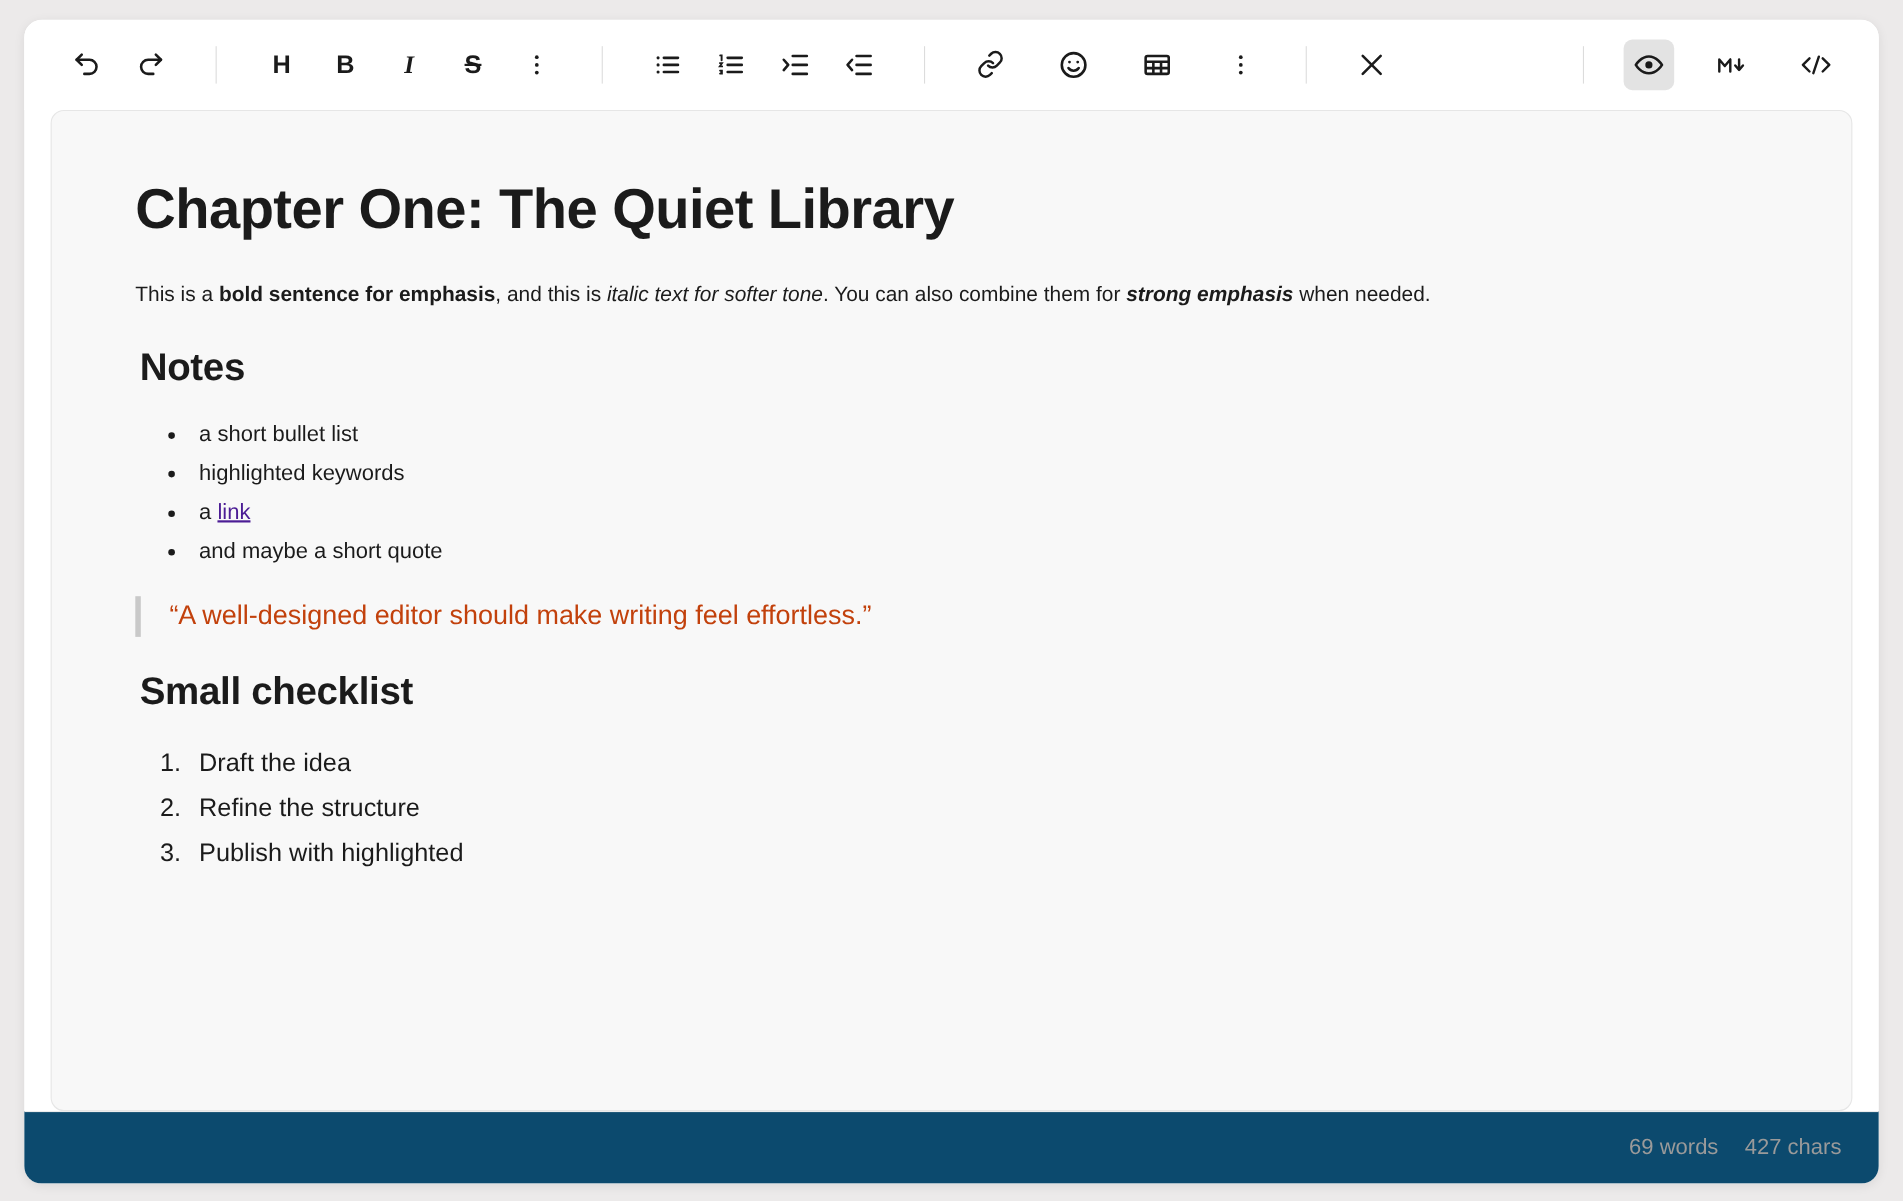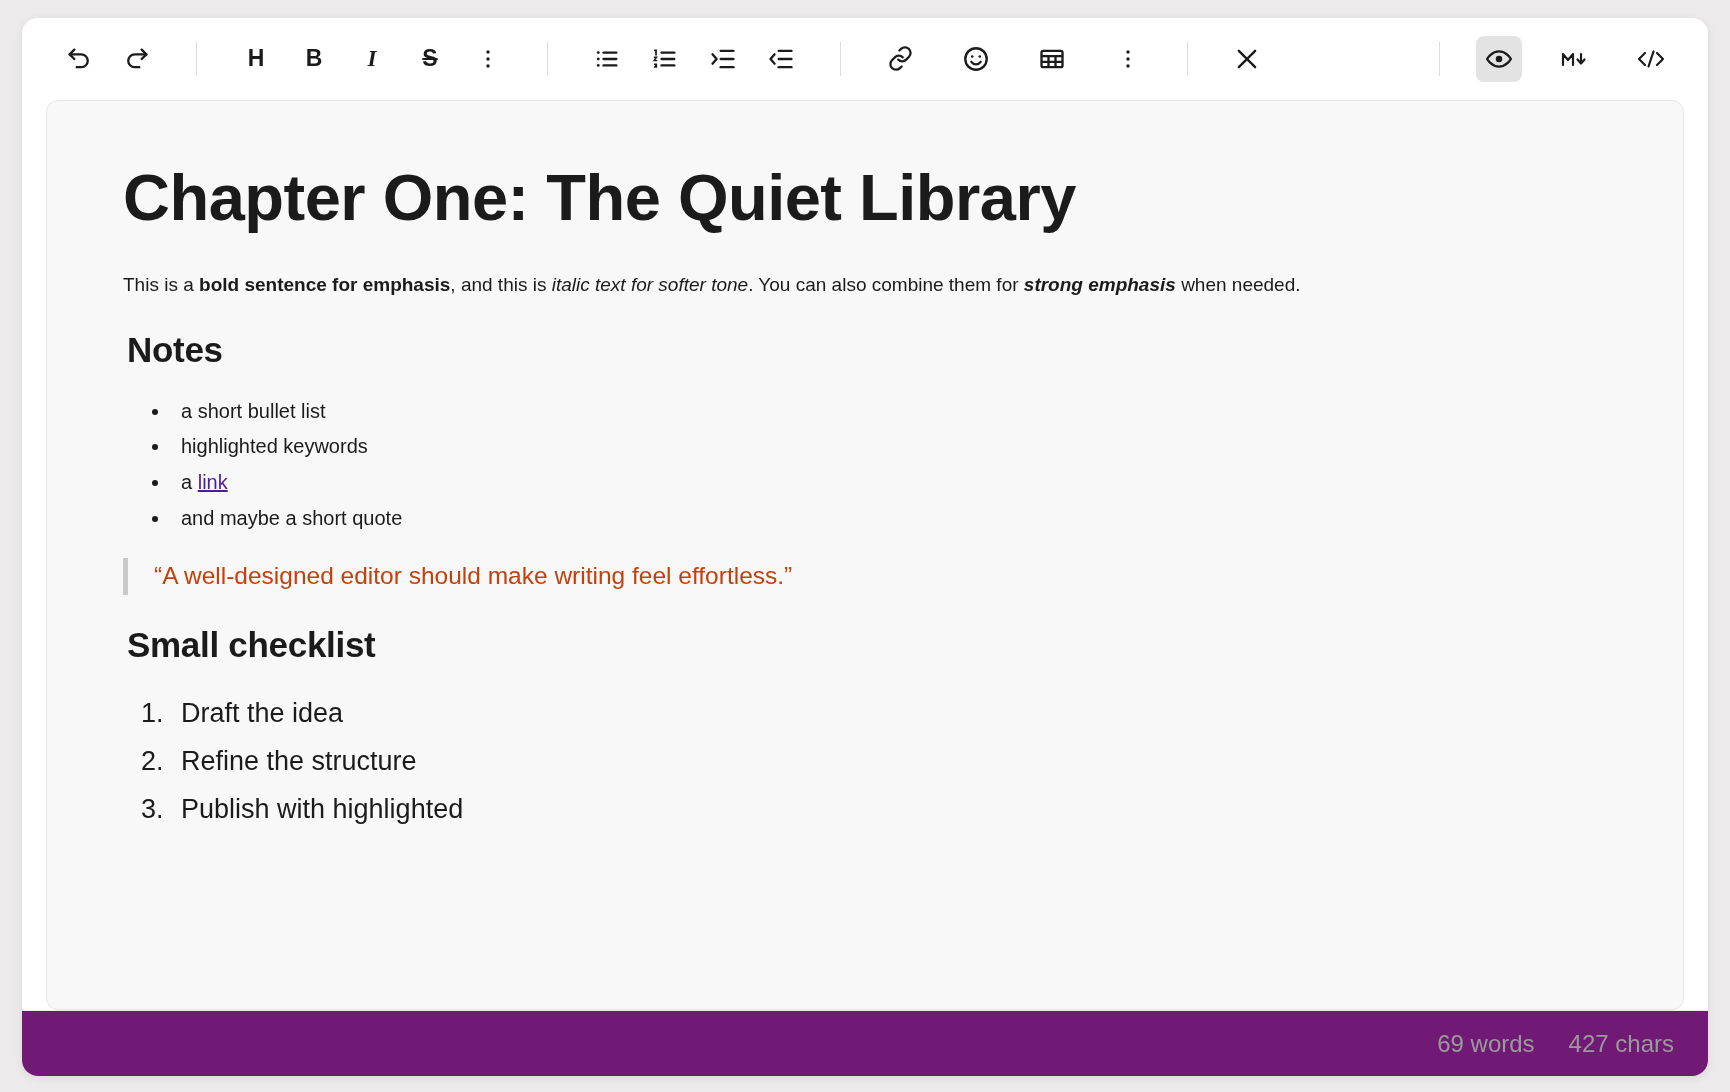--- a/index.html
+++ b/index.html
@@ -75,21 +75,21 @@
     border: 1px solid #e6e6e6;
     border-radius: 12px;
     overflow: hidden;
     position: relative;
   }
   .doc {
     padding: 36px 76px 40px 76px;
     color: #1b1b1b;
   }
   h1.title {
-    font-size: 65px;
+    font-size: 51px;
     line-height: 1.15;
     font-weight: 700;
     letter-spacing: -0.5px;
     margin: 24px 0 34px 0;
   }
   p.para {
     font-size: 19px;
     line-height: 1.58;
     margin: 0 0 14px 0;
     max-width: 1480px;
@@ -107,21 +107,21 @@
   ul.bullets li {
     font-size: 20px;
     line-height: 1.78;
     padding-left: 10px;
   }
   ol.checklist {
     margin: 0;
     padding-left: 48px;
   }
   ol.checklist li {
-    font-size: 27px;
+    font-size: 23px;
     line-height: 1.78;
     padding-left: 10px;
   }
   .link {
     color: #4c1d95;
     text-decoration: underline;
     cursor: pointer;
   }
   blockquote.quote {
     margin: 22px 0 16px 0;
@@ -134,24 +134,24 @@
 
   
   .statusbar {
     height: 66px;
     flex: 0 0 66px;
     border-top: 1px solid #ececec;
     display: flex;
     align-items: center;
     justify-content: flex-end;
     padding-right: 34px;
-    gap: 34px;
+    gap: 24px;
     color: #9a9a9a;
-    font-size: 24px;
-    background: #701a75;
+    font-size: 20px;
+    background: #0c4a6e;
   }
 </style>
 </head>
 <body>
 
 <div id="app">
 
   <div class="toolbar">
 
     <div class="tb-btn" title="Undo">

